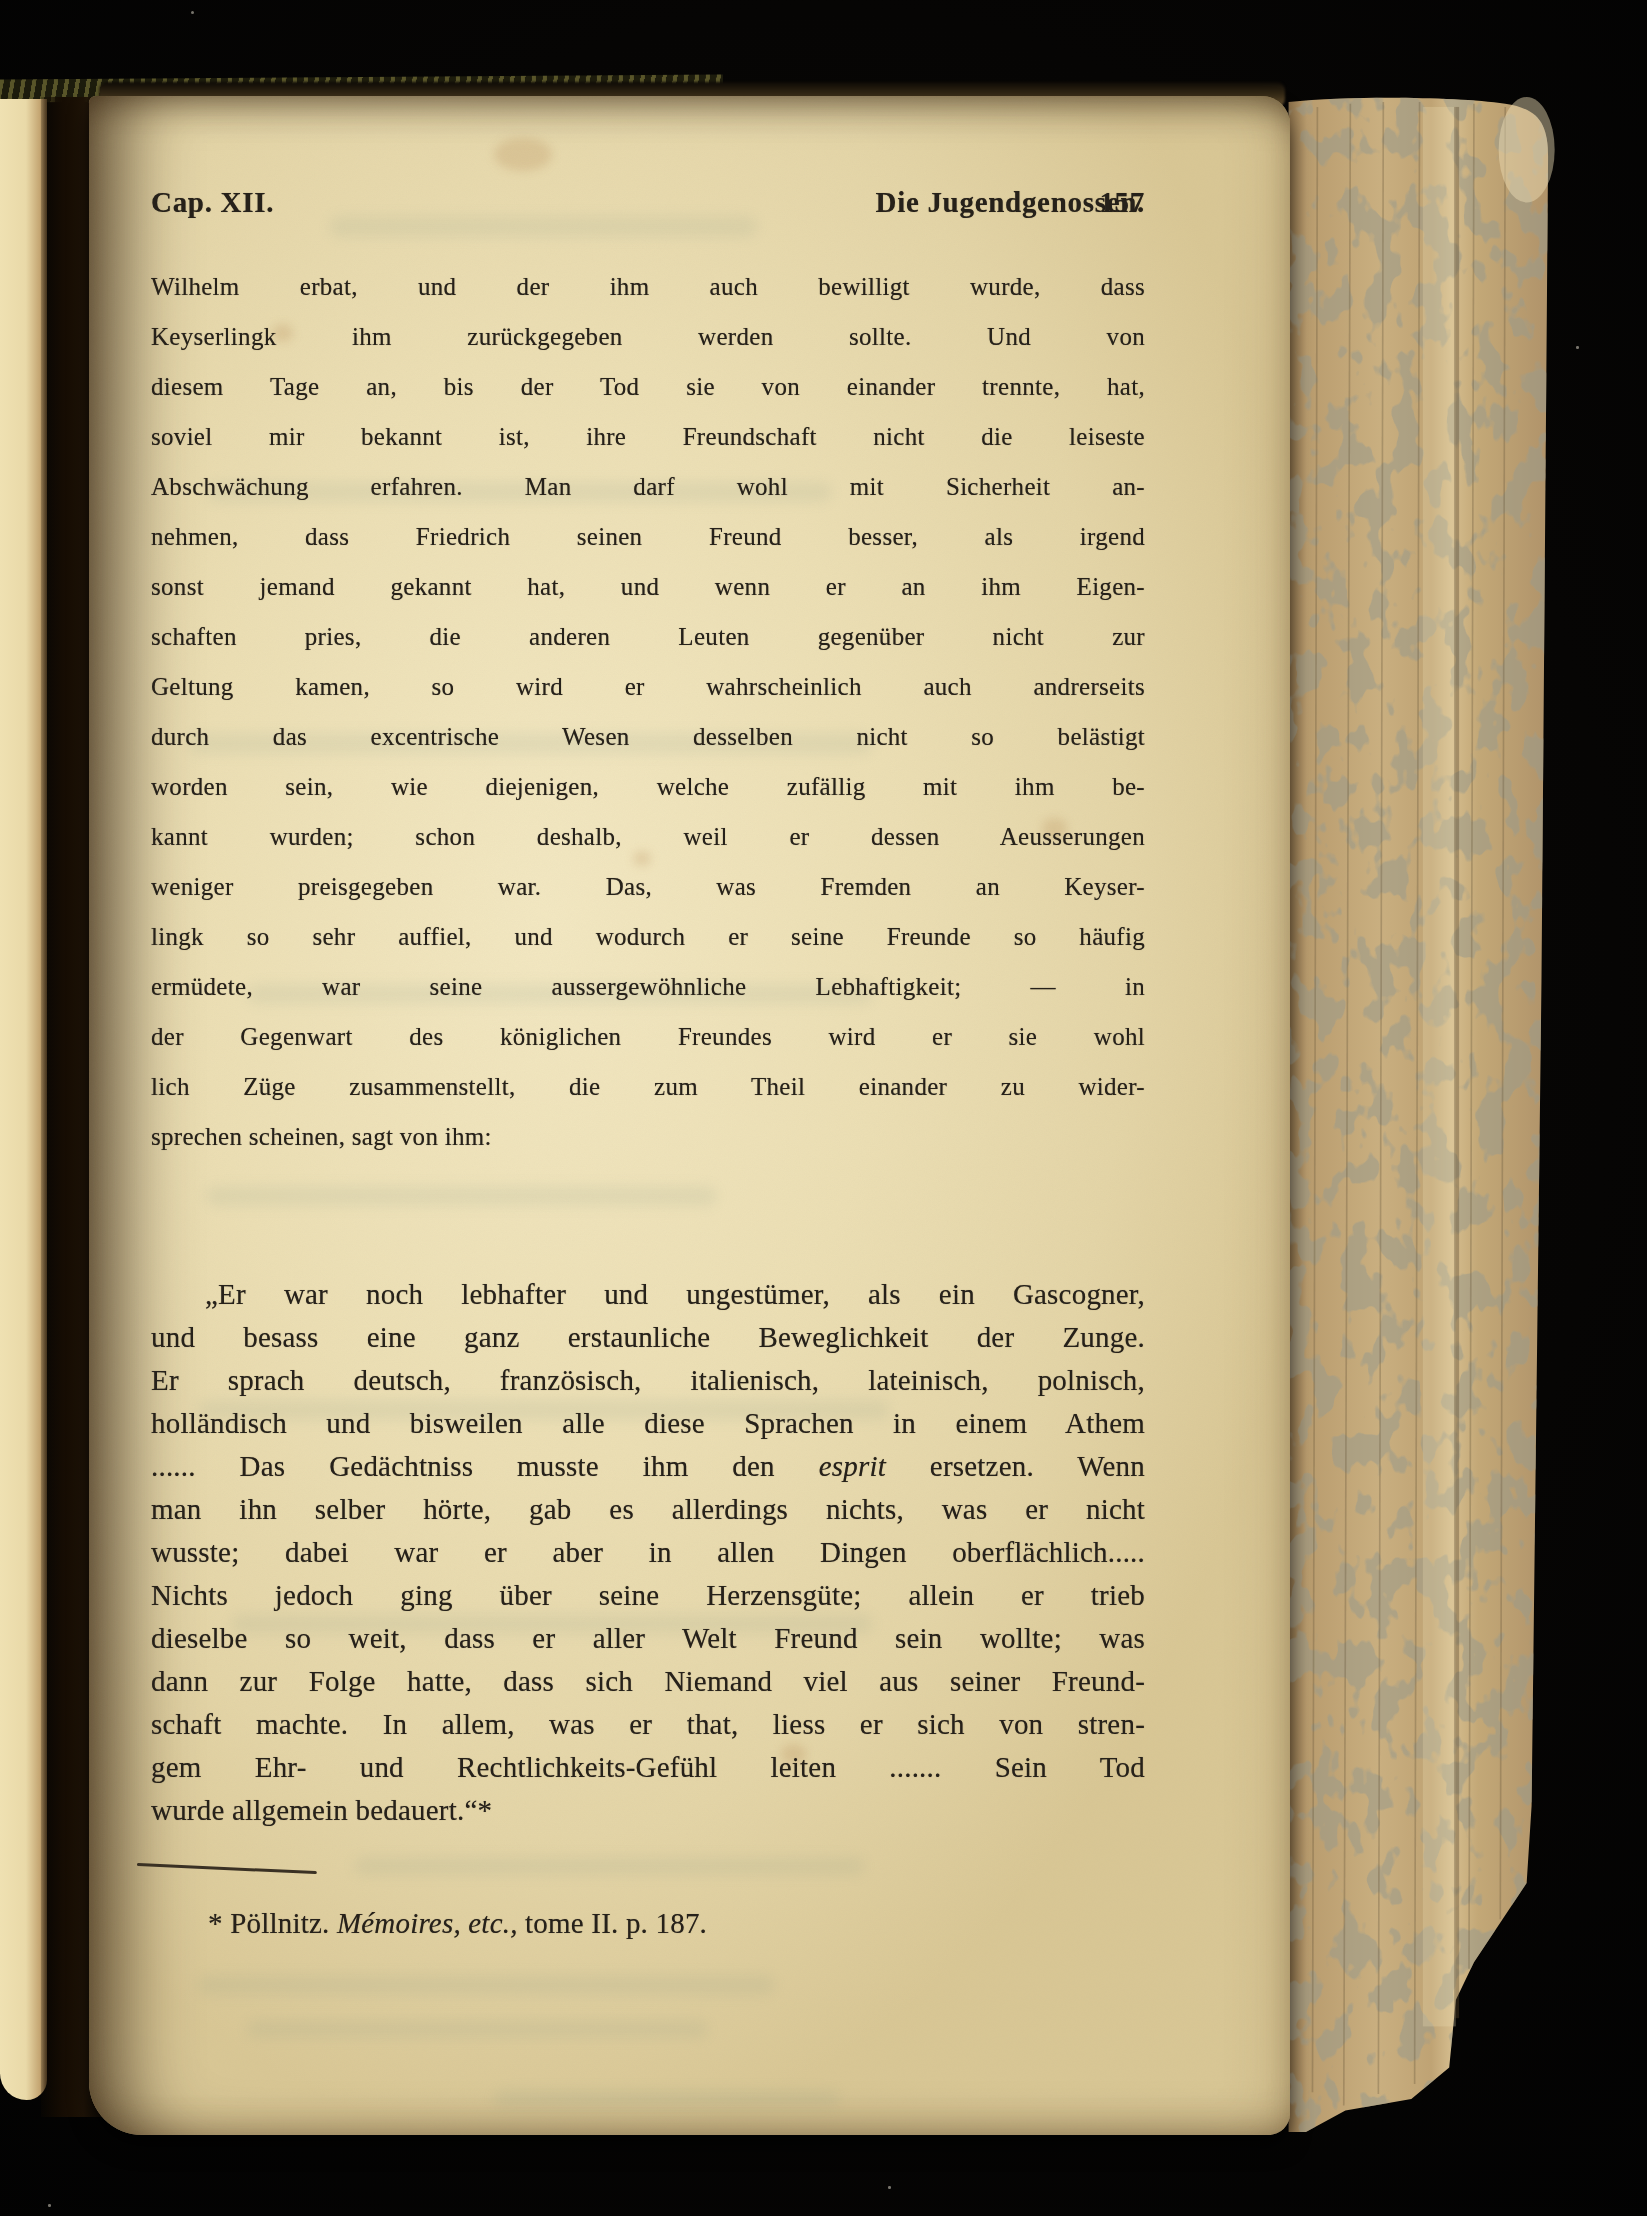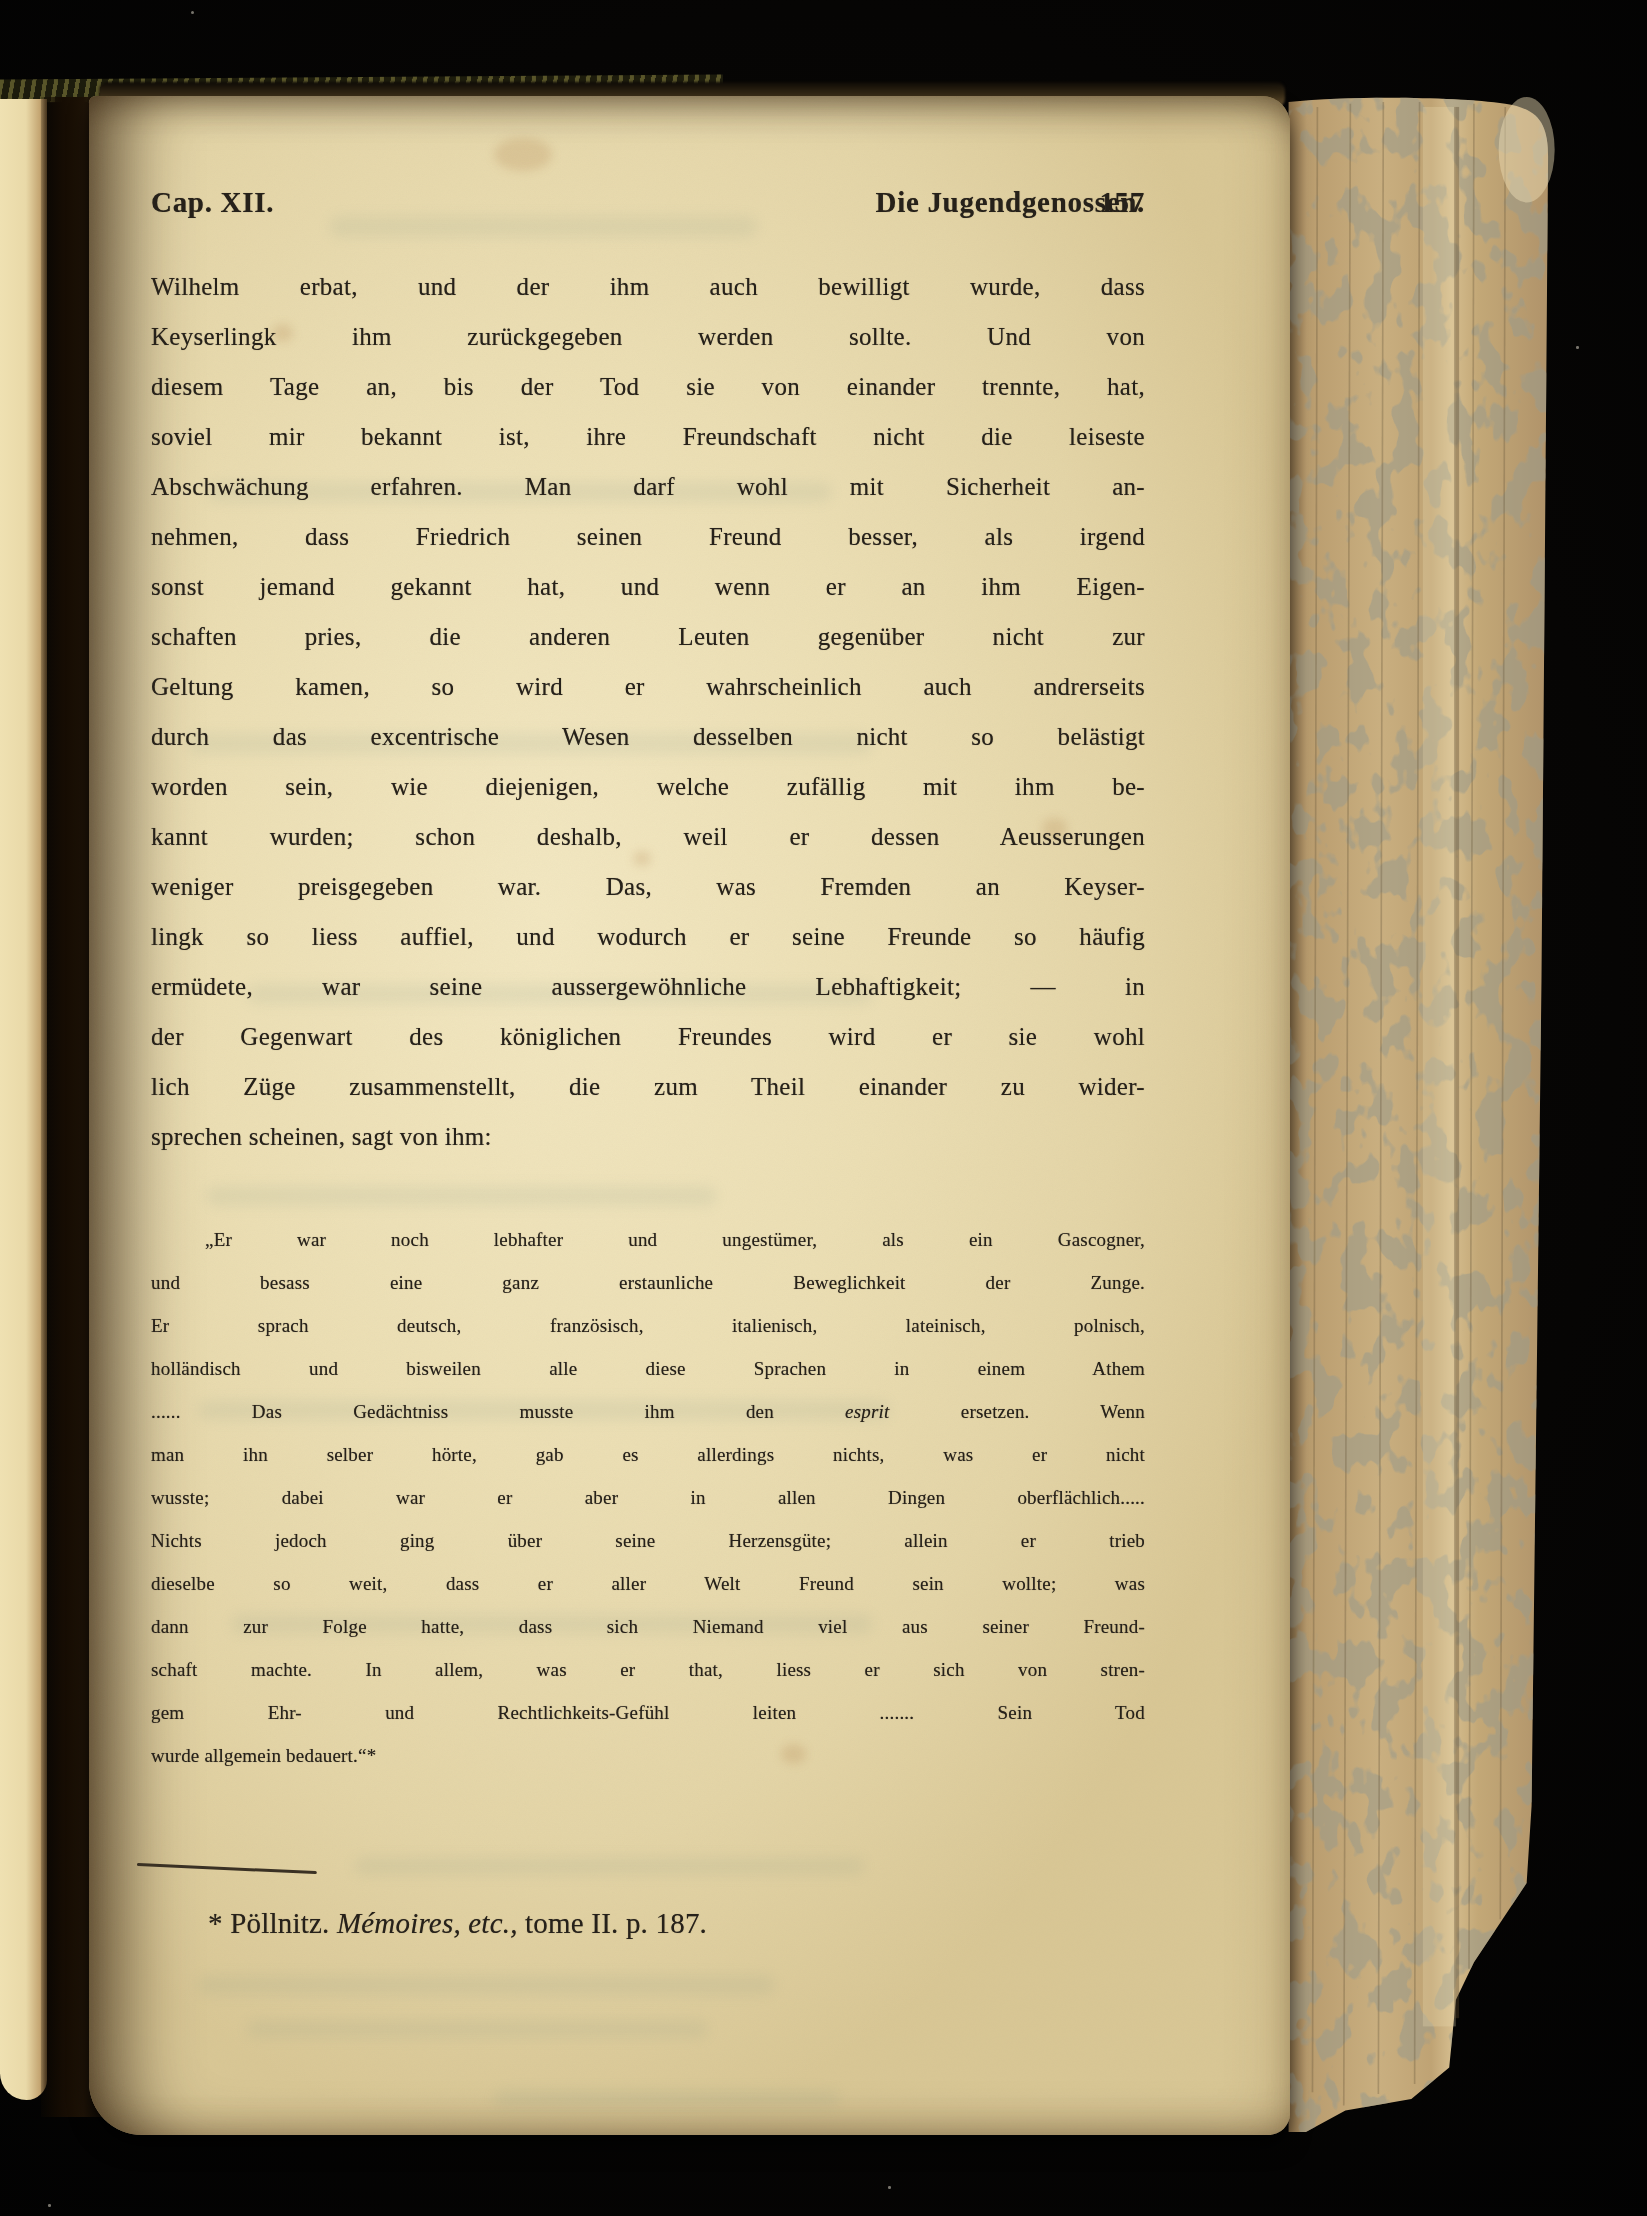--- a/index.html
+++ b/index.html
@@ -67,21 +67,21 @@
   .s4{left:48px;top:2204px;width:2.5px;height:2.5px;}
   
   .ink{color:#26211a;text-shadow:0 0 0.8px rgba(38,30,20,.5);}
   .header-row{position:absolute;left:151px;top:186px;width:994px;height:38px;font-weight:bold;font-size:29px;letter-spacing:0.7px;}
   .header-chapter{position:absolute;left:0;top:0;}
   .header-title{position:absolute;left:0;right:0;top:0;text-align:right;}
   .header-page{position:absolute;right:0;top:0;}
   .body-block{position:absolute;left:151px;top:262px;width:994px;font-size:25px;letter-spacing:0.3px;}
   .bline{height:50px;line-height:50px;text-align:justify;text-align-last:justify;-moz-text-align-last:justify;overflow:hidden;}
   .bline.last{text-align-last:left;-moz-text-align-last:left;}
-  .quote-block{position:absolute;left:151px;top:1218px;width:994px;font-size:19px;letter-spacing:0.2px;}
+  .quote-block{position:absolute;left:151px;top:1273px;width:994px;font-size:29px;letter-spacing:0.2px;}
   .qline{height:43px;line-height:43px;text-align:justify;text-align-last:justify;-moz-text-align-last:justify;overflow:hidden;}
   .qline.first{text-indent:54px;}
   .qline.last{text-align-last:left;-moz-text-align-last:left;}
   .it{font-style:italic;}
   .fn-rule{position:absolute;left:137px;top:1863px;width:180px;height:2.9px;background:#3a3124;border-radius:1.6px;transform:rotate(2.6deg);transform-origin:left center;}
   .footnote{position:absolute;left:208px;top:1907px;font-size:29px;letter-spacing:0.2px;}
 </style>
 </head>
 <body>
 
@@ -169,21 +169,21 @@
     <div class="bline">soviel mir bekannt ist, ihre Freundschaft nicht die leiseste</div>
     <div class="bline">Abschwächung erfahren. Man darf wohl mit Sicherheit an-</div>
     <div class="bline">nehmen, dass Friedrich seinen Freund besser, als irgend</div>
     <div class="bline">sonst jemand gekannt hat, und wenn er an ihm Eigen-</div>
     <div class="bline">schaften pries, die anderen Leuten gegenüber nicht zur</div>
     <div class="bline">Geltung kamen, so wird er wahrscheinlich auch andrerseits</div>
     <div class="bline">durch das excentrische Wesen desselben nicht so belästigt</div>
     <div class="bline">worden sein, wie diejenigen, welche zufällig mit ihm be-</div>
     <div class="bline">kannt wurden; schon deshalb, weil er dessen Aeusserungen</div>
     <div class="bline">weniger preisgegeben war. Das, was Fremden an Keyser-</div>
-    <div class="bline">lingk so liess auffiel, und wodurch er seine Freunde so häufig</div>
+    <div class="bline">lingk so sehr auffiel, und wodurch er seine Freunde so häufig</div>
     <div class="bline">ermüdete, war seine aussergewöhnliche Lebhaftigkeit; — in</div>
     <div class="bline">der Gegenwart des königlichen Freundes wird er sie wohl</div>
     <div class="bline">lich Züge zusammenstellt, die zum Theil einander zu wider-</div>
     <div class="bline last">sprechen scheinen, sagt von ihm:</div>
   </div>
 
   <div class="quote-block ink">
     <div class="qline first">„Er war noch lebhafter und ungestümer, als ein Gascogner,</div>
     <div class="qline">und besass eine ganz erstaunliche Beweglichkeit der Zunge.</div>
     <div class="qline">Er sprach deutsch, französisch, italienisch, lateinisch, polnisch,</div>

